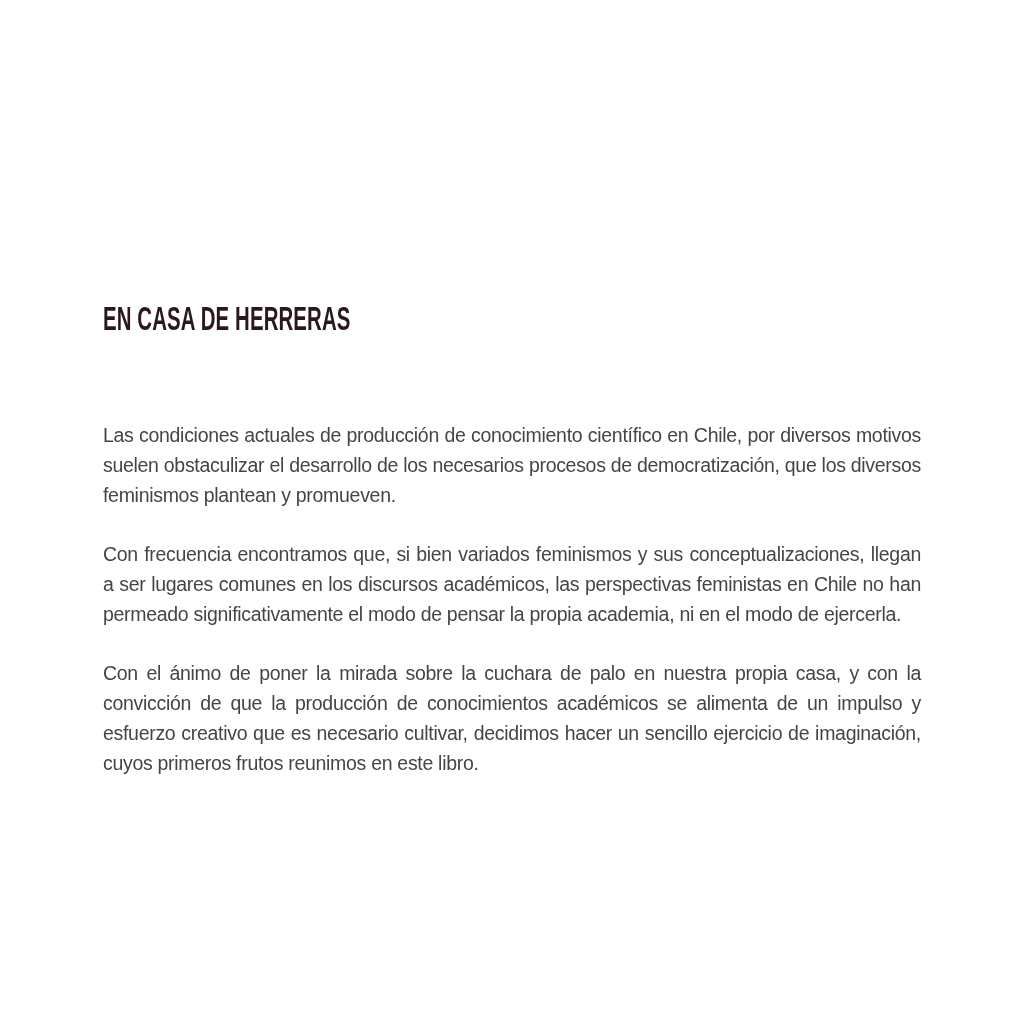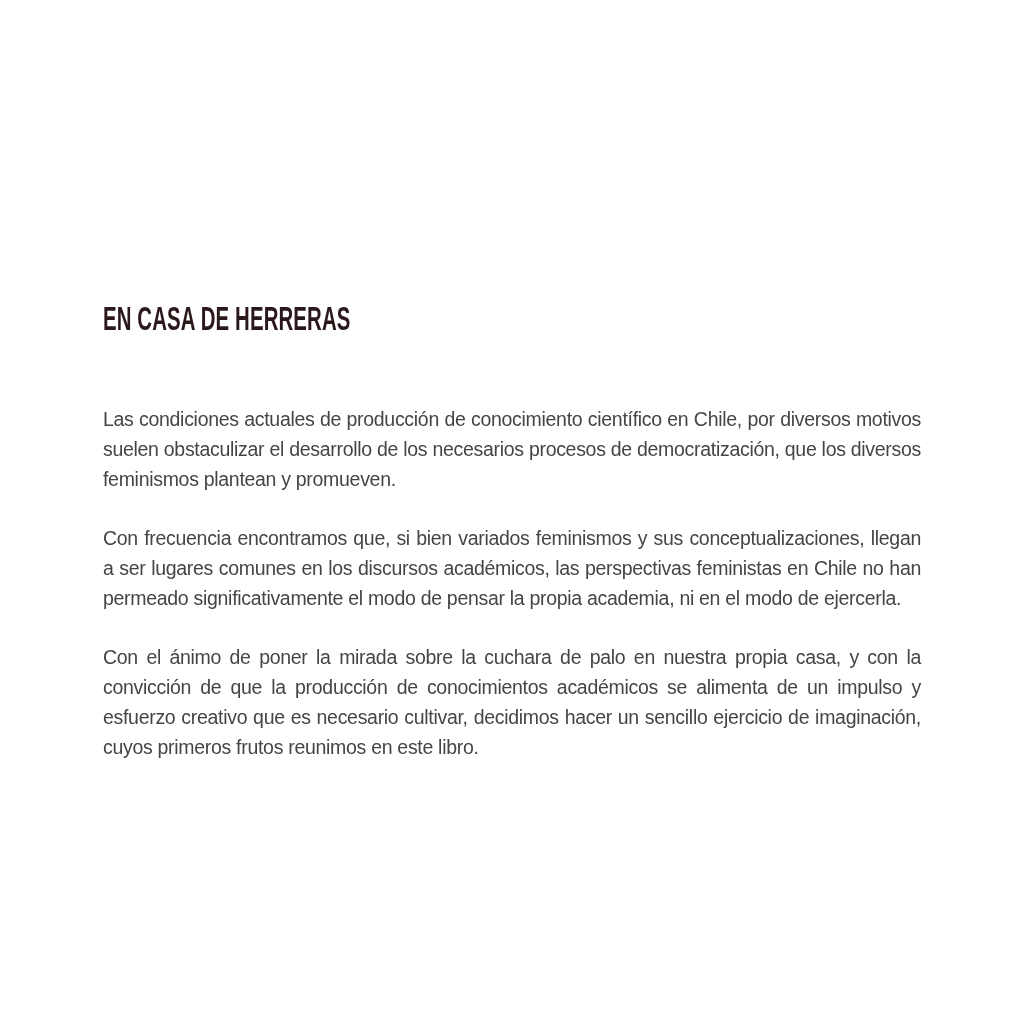--- a/index.html
+++ b/index.html
@@ -26,21 +26,21 @@
     line-height: 36px;
     letter-spacing: 0.2px;
     white-space: nowrap;
     color: #2a181a;
     transform: scaleX(0.60);
     transform-origin: left top;
   }
   .body-text {
     position: absolute;
     left: 103px;
-    top: 404px;
+    top: 420px;
     width: 818px;
     color: #454545;
     font-size: 19.5px;
     font-weight: 300;
     line-height: 30px;
     letter-spacing: -0.3px;
     text-align: justify;
     text-justify: inter-word;
     hyphens: none;
   }

